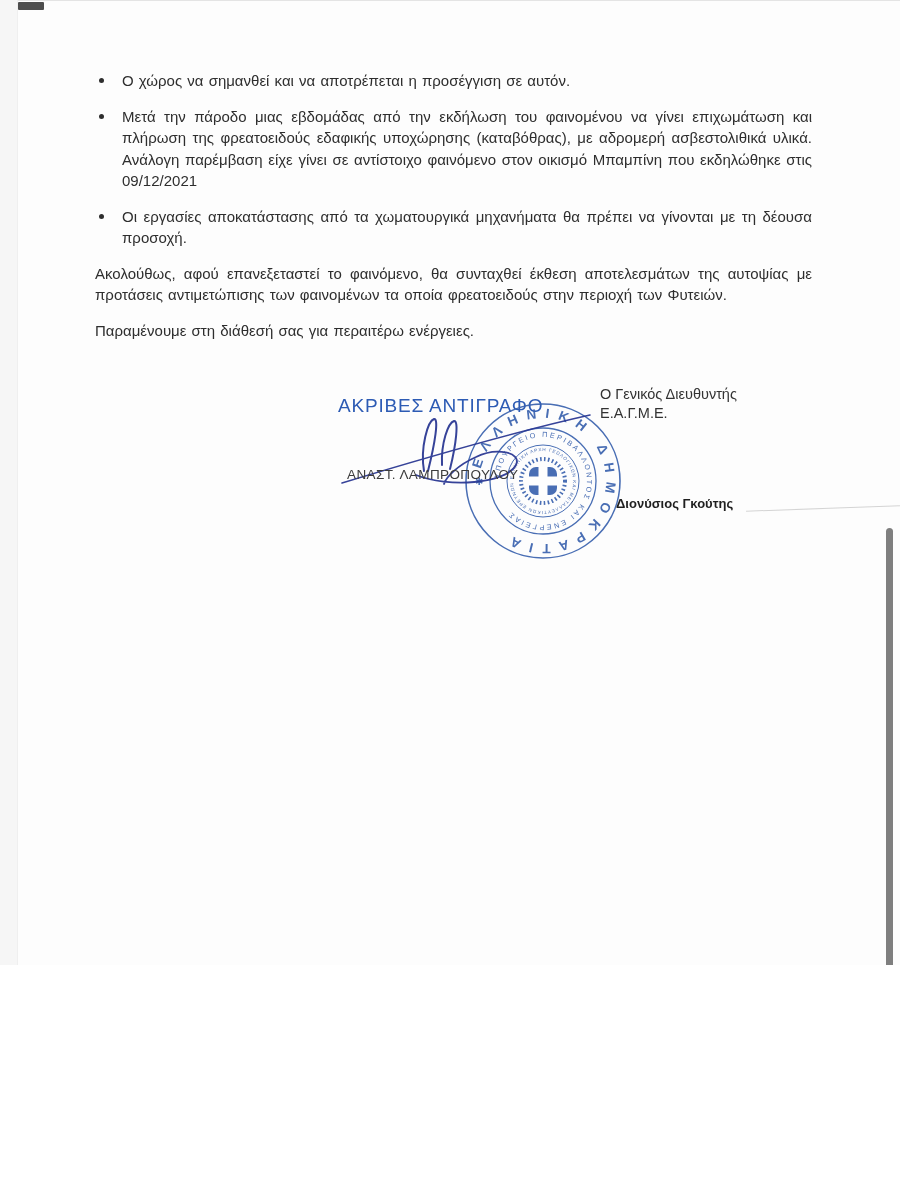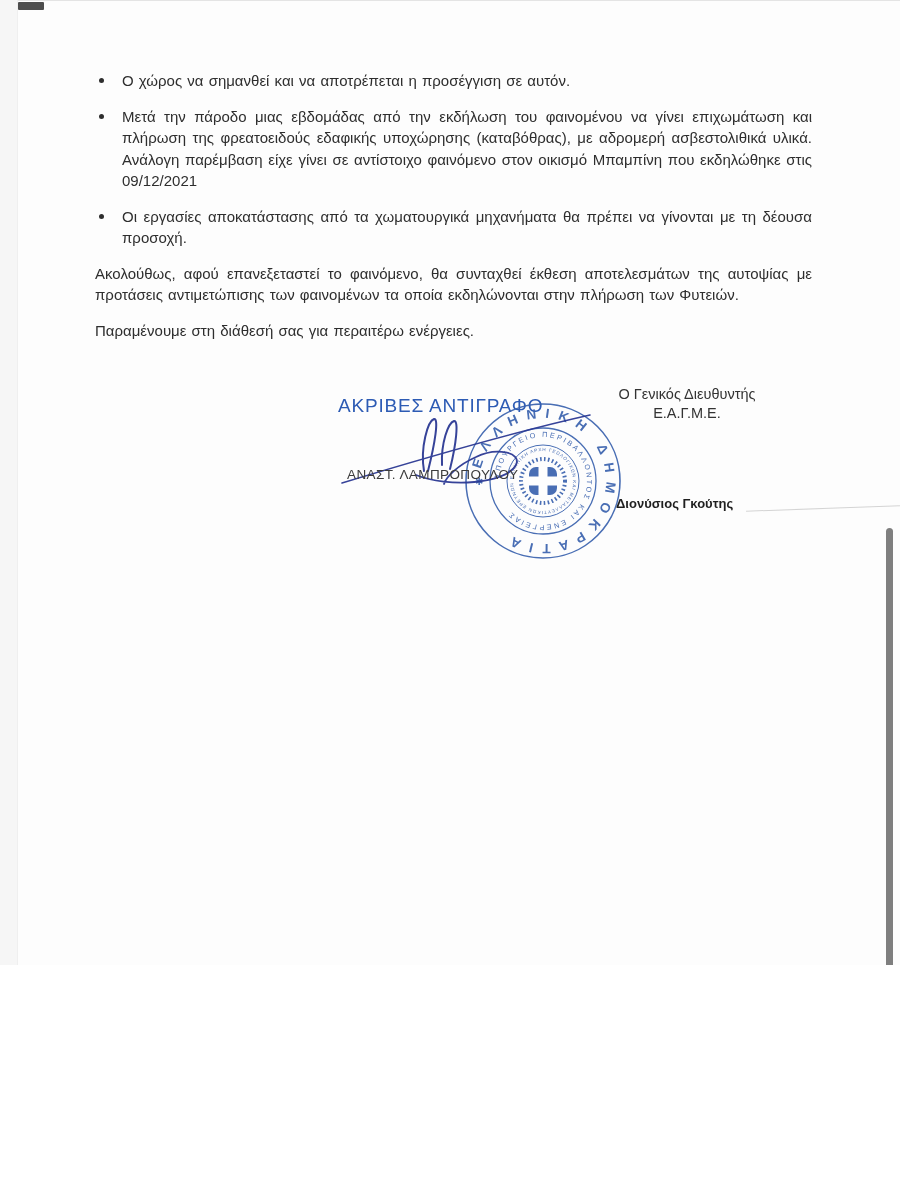--- a/index.html
+++ b/index.html
@@ -31,21 +31,21 @@
   .bullet-text { margin-left: 18px; text-align: justify; word-spacing: 1px; }
   .para { text-align: justify; word-spacing: 1px; margin-bottom: 14px; }
   .para.last { text-align: left; }
 
   .akribes {
     position: absolute; left: 338px; top: 395px;
     font-size: 19px; letter-spacing: 0.8px; color: #2d5bb4; white-space: nowrap;
   }
   .sig-title {
     position: absolute; left: 600px; top: 385px; width: 174px;
-    text-align: center; font-size: 14.5px; line-height: 19px; color: #333333;
+    font-size: 14.5px; line-height: 19px; color: #333333;
   }
   .anast {
     position: absolute; left: 347px; top: 467px;
     font-size: 13.5px; letter-spacing: 0.4px; color: #3c3c3c; white-space: nowrap;
   }
   .sig-name {
     position: absolute; left: 616px; top: 496px;
     font-size: 13px; font-weight: bold; color: #1f1f1f; white-space: nowrap;
   }
   .stamp-svg { position: absolute; left: 461px; top: 399px; opacity: 0.92; }
@@ -95,21 +95,21 @@
     <div class="bullet-row">
       <span class="bullet-dot"></span>
       <div class="bullet-text">Μετά την πάροδο μιας εβδομάδας από την εκδήλωση του φαινομένου να γίνει επιχωμάτωση και πλήρωση της φρεατοειδούς εδαφικής υποχώρησης (καταβόθρας), με αδρομερή ασβεστολιθικά υλικά. Ανάλογη παρέμβαση είχε γίνει σε αντίστοιχο φαινόμενο στον οικισμό Μπαμπίνη που εκδηλώθηκε στις 09/12/2021</div>
     </div>
 
     <div class="bullet-row">
       <span class="bullet-dot"></span>
       <div class="bullet-text">Οι εργασίες αποκατάστασης από τα χωματουργικά μηχανήματα θα πρέπει να γίνονται με τη δέουσα προσοχή.</div>
     </div>
 
-    <p class="para">Ακολούθως, αφού επανεξεταστεί το φαινόμενο, θα συνταχθεί έκθεση αποτελεσμάτων της αυτοψίας με προτάσεις αντιμετώπισης των φαινομένων τα οποία εκδηλώνονται στην πλήρωση των Φυτειών.</p>
+    <p class="para">Ακολούθως, αφού επανεξεταστεί το φαινόμενο, θα συνταχθεί έκθεση αποτελεσμάτων της αυτοψίας με προτάσεις αντιμετώπισης των φαινομένων τα οποία φρεατοειδούς στην περιοχή των Φυτειών.</p>
     <p class="para last">Παραμένουμε στη διάθεσή σας για περαιτέρω ενέργειες.</p>
   </div>
 
   <div class="akribes">ΑΚΡΙΒΕΣ ΑΝΤΙΓΡΑΦΟ</div>
 
   <div class="sig-title">
     <div>Ο Γενικός Διευθυντής</div>
     <div>Ε.Α.Γ.Μ.Ε.</div>
   </div>
 

